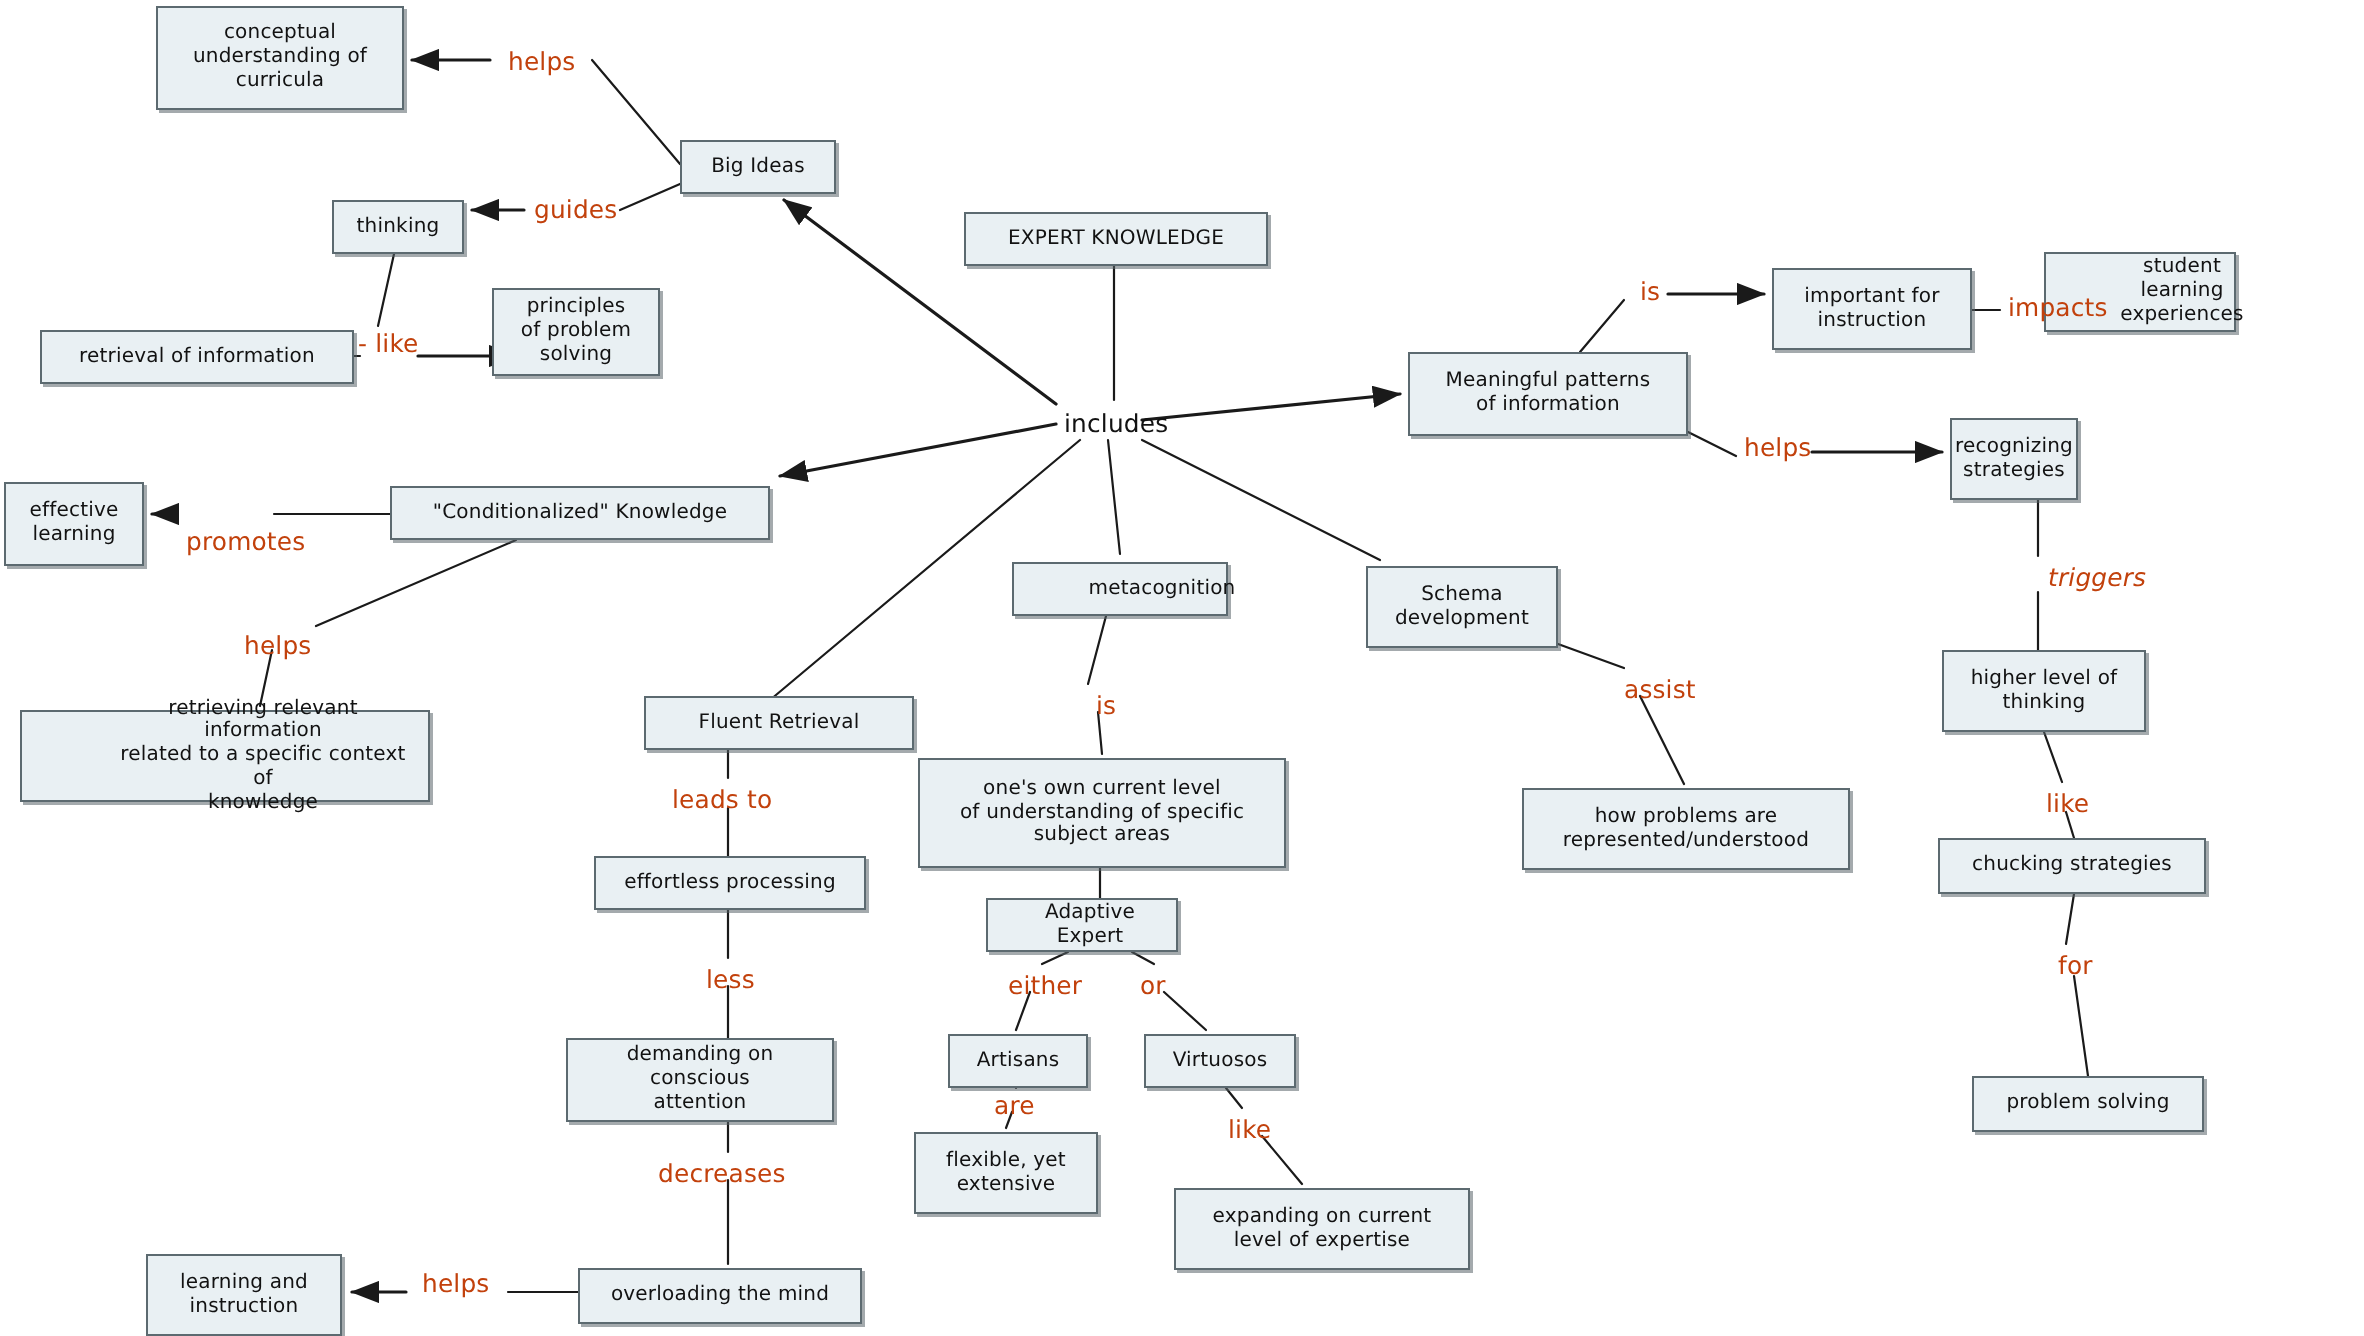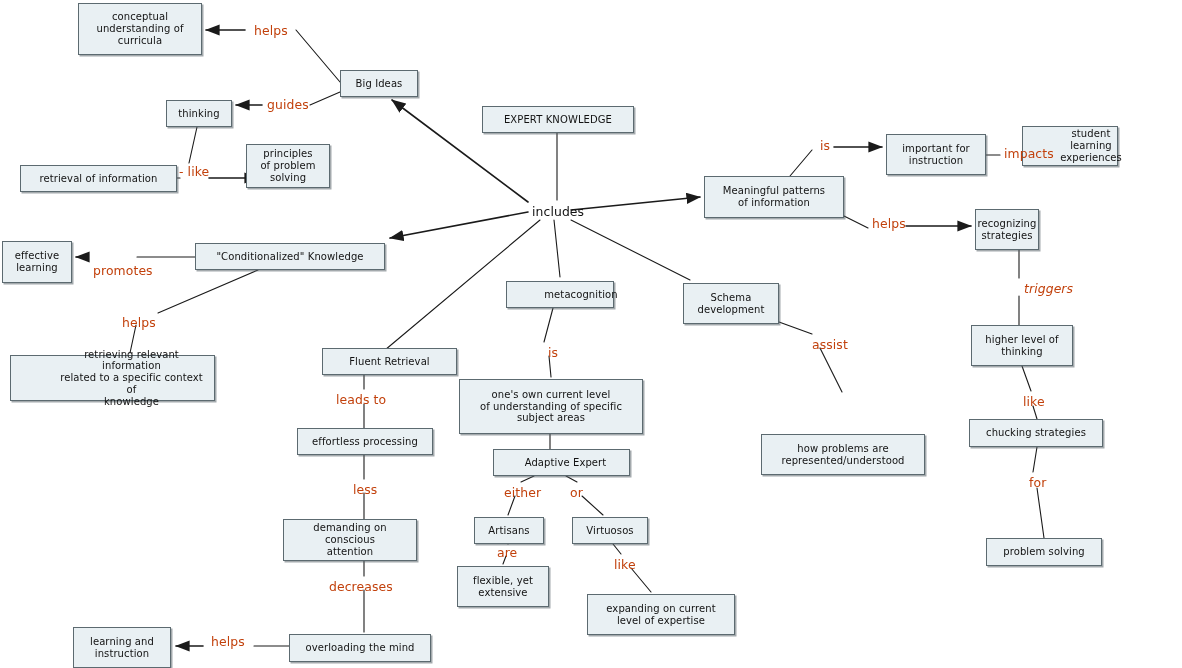--- a/index.html
+++ b/index.html
@@ -161,30 +161,30 @@
       <div class="node" style="left: 297px; top: 428px; width: 136px; height: 27px;">effortless processing</div>
       <div class="node" style="left: 283px; top: 519px; width: 134px; height: 42px;">demanding on conscious
 attention</div>
       <div class="node" style="left: 289px; top: 634px; width: 142px; height: 28px;">overloading the mind</div>
       <div class="node" style="left: 73px; top: 627px; width: 98px; height: 41px;">learning and
 instruction</div>
       <div class="node" style="left: 506px; top: 281px; width: 108px; height: 27px; padding-left: 48px;">metacognition</div>
       <div class="node" style="left: 459px; top: 379px; width: 184px; height: 55px;">one's own current level
 of understanding of specific
 subject areas</div>
-      <div class="node" style="left: 493px; top: 449px; width: 137px; height: 27px; padding-left: 14px;">Adaptive Expert</div>
+      <div class="node" style="left: 493px; top: 449px; width: 96px; height: 27px; padding-left: 14px;">Adaptive Expert</div>
       <div class="node" style="left: 474px; top: 517px; width: 70px; height: 27px;">Artisans</div>
       <div class="node" style="left: 572px; top: 517px; width: 76px; height: 27px;">Virtuosos</div>
       <div class="node" style="left: 457px; top: 566px; width: 92px; height: 41px;">flexible, yet
 extensive</div>
       <div class="node" style="left: 587px; top: 594px; width: 148px; height: 41px;">expanding on current
 level of expertise</div>
       <div class="node" style="left: 683px; top: 283px; width: 96px; height: 41px;">Schema
 development</div>
-      <div class="node" style="left: 761px; top: 394px; width: 164px; height: 41px; margin-top: 40px;">how problems are
+      <div class="node" style="left: 761px; top: 394px; width: 164px; height: 41px;">how problems are
 represented/understood</div>
     </div>
 
   <div id="hub-group">
       <div class="hub-label" style="left: 532px; top: 204px;">includes</div>
     </div>
 
   <div id="labels-group">
       <div class="edge-label" style="left: 254px; top: 24px;">helps</div>
       <div class="edge-label" style="left: 267px; top: 98px;">guides</div>

